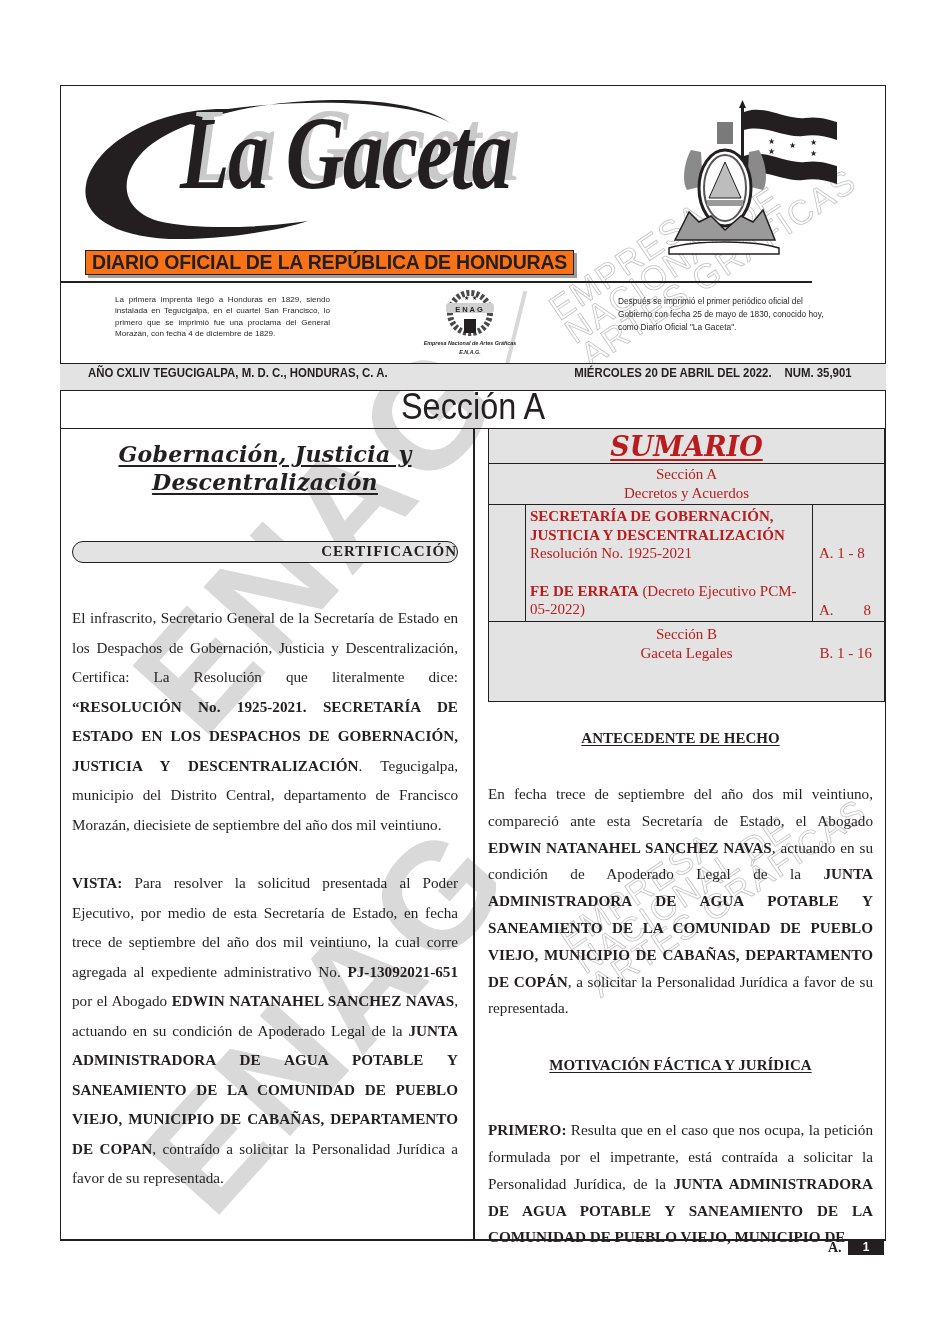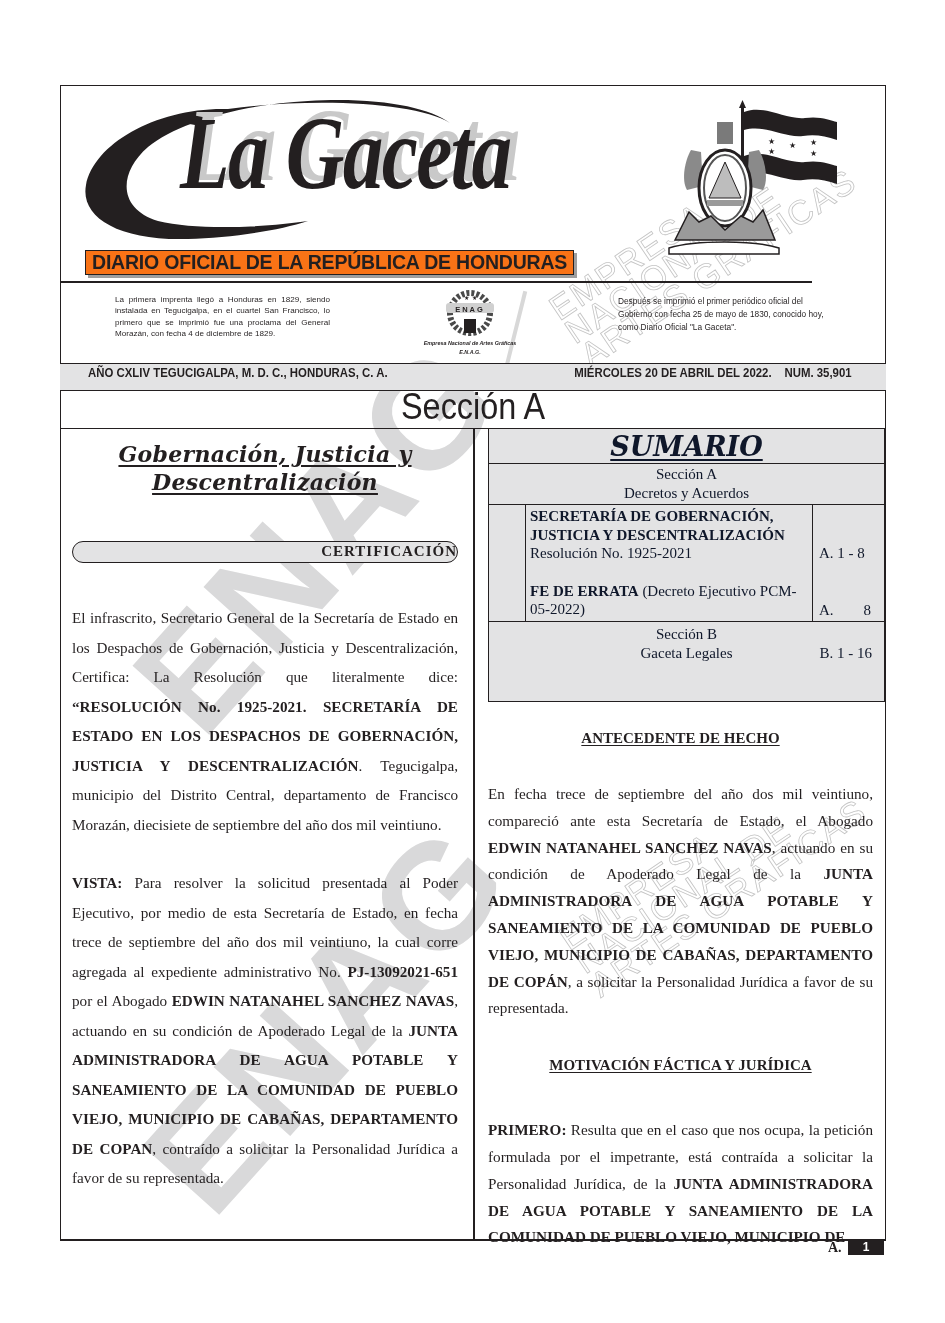--- a/index.html
+++ b/index.html
@@ -72,21 +72,21 @@
                text-align: justify; color: #231f20; }
   .body-text b { font-weight: bold; }
   .p1 { margin-top: 40px; }
   .p2 { margin-top: 29px; }
 
   
   .col-divider { position: absolute; left: 473px; top: 429px; width: 1.5px; height: 811px; background: #231f20; }
 
   .sumario { position: absolute; left: 488px; top: 429px; width: 397px; height: 273px;
              background: #e3e3e4; border: 1.5px solid #231f20; border-top: none;
-             font-family: "Liberation Serif", serif; color: #0f172a; }
+             font-family: "Liberation Serif", serif; color: #b91c1c; }
   .sum-title { height: 35px; border-bottom: 1.5px solid #231f20; text-align: center;
                font-family: "DejaVu Serif", serif; font-weight: bold; font-style: italic; font-size: 27px;
                line-height: 36px; }
   .sum-title span { text-decoration: underline; text-underline-offset: 3px; text-decoration-thickness: 2px; }
   .sum-secA { height: 41px; border-bottom: 1.5px solid #231f20; text-align: center; font-size: 15px; line-height: 19px; padding-top: 1px; }
   .sum-rows { position: relative; height: 117px; border-bottom: 1.5px solid #231f20; }
   .sum-rows .inner { position: absolute; left: 36px; top: 0; width: 288px; height: 100%;
                      border-left: 1.5px solid #231f20; border-right: 1.5px solid #231f20; padding: 2px 0 0 4px;
                      font-size: 15px; line-height: 18.5px; }
   .sum-rows .inner b { font-weight: bold; }

